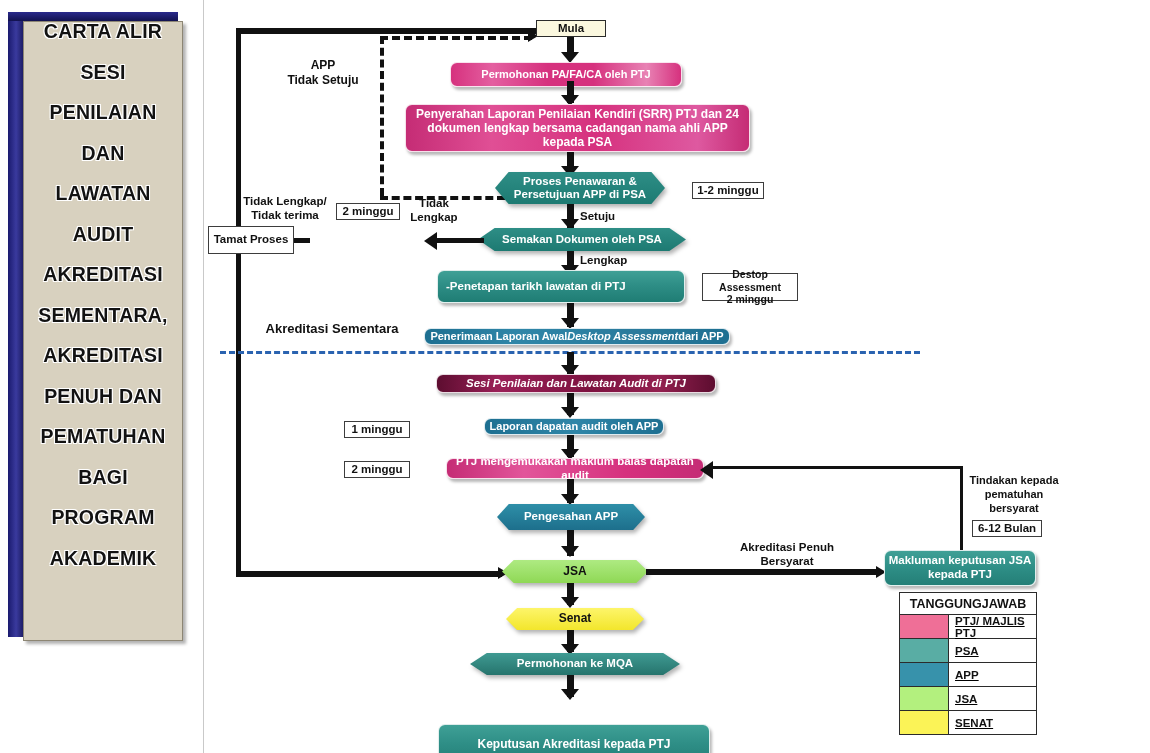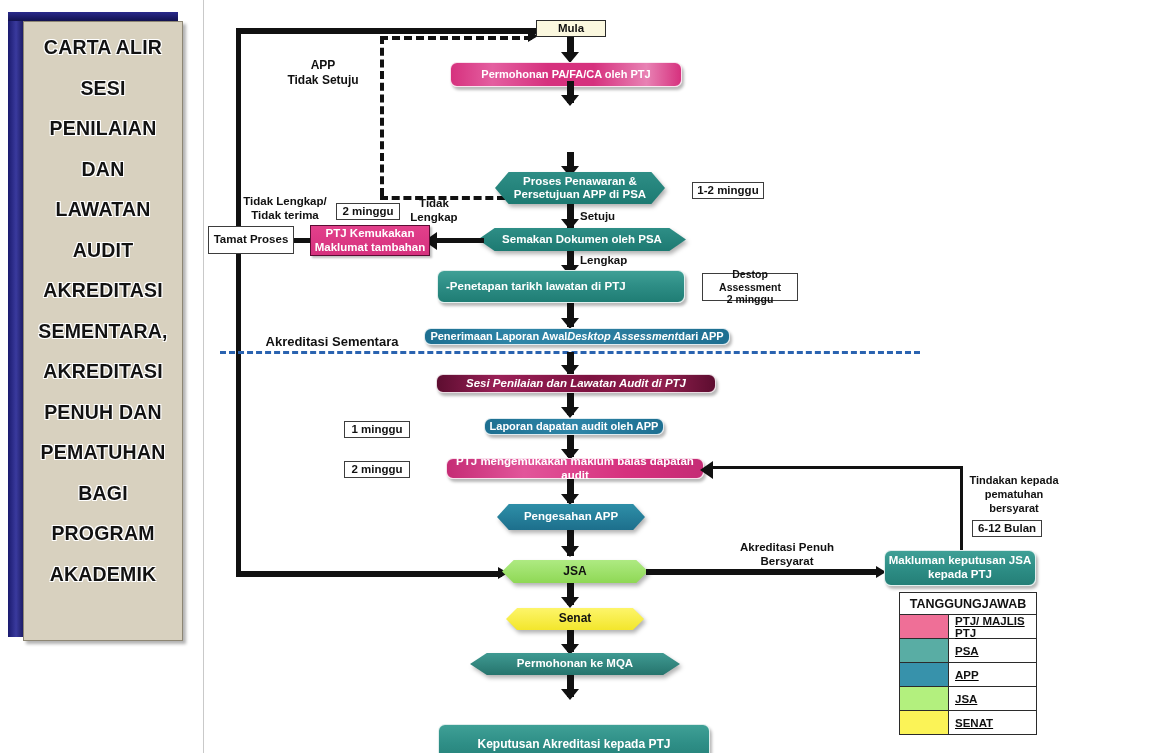--- a/index.html
+++ b/index.html
@@ -9,21 +9,21 @@
   
   #title-panel{position:absolute;left:8px;top:12px;width:178px;height:640px;}
   #title-spine{position:absolute;left:0;top:0;width:18px;height:625px;
       background:linear-gradient(90deg,#1a1a6e 0%,#3a3a9e 45%,#11114f 100%);}
   #title-top-bar{position:absolute;left:0;top:0;width:170px;height:9px;
       background:linear-gradient(180deg,#2a2a8c,#12124f);}
   #title-card{position:absolute;left:15px;top:9px;width:160px;height:620px;
       background:#d8d1bf;border:1px solid #8d8674;
       box-shadow:3px 3px 3px rgba(0,0,0,.30);
       display:flex;flex-direction:column;justify-content:flex-start;
-      align-items:center;padding-top:16px;box-sizing:border-box;}
+      align-items:center;padding-top:0;box-sizing:border-box;}
   .title-line{font-size:19.5px;font-weight:bold;color:#121212;
       letter-spacing:.2px;line-height:1;margin-bottom:21px;text-align:center;
       text-shadow:1px 1px 0 #fff,-1px -1px 0 #fff,1px -1px 0 #fff,-1px 1px 0 #fff;}
 
   
   #vsep{position:absolute;left:203px;top:0;width:1px;height:753px;background:#c9c9c9;}
 
   
   #flow{position:absolute;left:0;top:0;width:1150px;height:753px;}
   .node{position:absolute;box-sizing:border-box;display:flex;
@@ -123,45 +123,42 @@
   <div class="node" style="left:536px;top:20px;width:70px;height:17px;background:#fbf8df;
        border:1.6px solid #2b2b2b;color:#111;font-size:11.5px;">Mula</div>
   <div class="vline" style="left:567px;top:37px;height:20px;"></div>
   <div class="atip-d" style="left:561px;top:52px;"></div>
 
   <div class="node rrect" style="left:450px;top:62px;width:232px;height:25px;font-size:11px;
        background:linear-gradient(90deg,#d6317e 0%,#e45fa0 18%,#d6317e 42%,#d6317e 62%,#e882b4 85%,#d6317e 100%);">Permohonan PA/FA/CA oleh PTJ</div>
   <div class="vline" style="left:567px;top:81px;height:22px;"></div>
   <div class="atip-d" style="left:561px;top:95px;"></div>
 
+  <div class="node rrect" style="left:405px;top:104px;width:345px;height:48px;font-size:12px;padding:0 10px;
+       background:linear-gradient(90deg,#c52c75 0%,#e04f95 25%,#d6317e 55%,#de59a0 85%,#c52c75 100%);">Penyerahan Laporan Penilaian Kendiri (SRR) PTJ dan 24 dokumen lengkap bersama cadangan nama ahli APP kepada PSA</div>
   <div class="vline" style="left:567px;top:152px;height:22px;"></div>
   <div class="atip-d" style="left:561px;top:166px;"></div>
 
   <div class="hexwrap" style="left:495px;top:172px;width:170px;height:32px;">
     <div class="hex" style="background:linear-gradient(180deg,#2e8e86,#1d7a72);font-size:11.5px;">Proses Penawaran &amp; Persetujuan APP di PSA</div>
   </div>
   <div class="lbox" style="left:692px;top:182px;width:72px;height:17px;">1-2 minggu</div>
   <div class="vline" style="left:567px;top:204px;height:24px;"></div>
   <div class="atip-d" style="left:561px;top:219px;"></div>
   <div class="ftext" style="left:580px;top:209px;width:60px;text-align:left;font-size:11.5px;">Setuju</div>
   <div class="ftext" style="left:405px;top:196px;width:58px;white-space:pre-line;font-size:11.5px;">Tidak
 Lengkap</div>
 
   <div class="hexwrap" style="left:478px;top:228px;width:208px;height:23px;">
     <div class="hex" style="background:linear-gradient(180deg,#2e8e86,#1d7a72);font-size:11.5px;">Semakan Dokumen oleh PSA</div>
   </div>
 
   <div class="hline" style="left:436px;top:238px;width:48px;height:5px;"></div>
   <div class="atip-l" style="left:424px;top:232px;"></div>
 
-  <div class="node" style="left:310px;top:225px;width:120px;height:31px;font-size:11.5px;
-       background:linear-gradient(180deg,#e2408b,#d6317e);border:1.4px solid #5a0c33;
-       box-shadow:2px 2px 2px rgba(0,0,0,.25);flex-direction:column;">
-    <span>PTJ Kemukakan Maklumat tambahan</span>
-  </div>
   <div class="hline" style="left:282px;top:238px;width:28px;height:5px;"></div>
   <div class="atip-l" style="left:270px;top:232px;"></div>
 
   <div class="lbox" style="left:208px;top:226px;width:86px;height:28px;font-size:11.5px;">Tamat Proses</div>
 
   <div class="ftext" style="left:240px;top:194px;width:90px;white-space:pre-line;font-size:11.5px;">Tidak Lengkap/
 Tidak terima</div>
   <div class="lbox" style="left:336px;top:203px;width:64px;height:17px;">2 minggu</div>
 
   <div class="vline" style="left:567px;top:251px;height:23px;"></div>
@@ -177,21 +174,21 @@
 2 minggu</div>
   <div class="vline" style="left:567px;top:303px;height:24px;"></div>
   <div class="atip-d" style="left:561px;top:318px;"></div>
 
   <div class="node rrect" style="left:424px;top:328px;width:306px;height:17px;font-size:11px;
        background:linear-gradient(90deg,#1d6f91 0%,#2f86a8 30%,#2a7a9c 70%,#1d6f91 100%);">
     <span>Penerimaan Laporan Awal </span>
       <span style="font-style:italic;">Desktop Assessment</span>
       <span> dari APP</span>
   </div>
-  <div class="ftext" style="left:262px;top:334px;width:140px;font-size:13px;">Akreditasi Sementara</div>
+  <div class="ftext" style="left:262px;top:321px;width:140px;font-size:13px;">Akreditasi Sementara</div>
   <div id="blue-dash"></div>
 
   <div class="vline" style="left:567px;top:352px;height:22px;"></div>
   <div class="atip-d" style="left:561px;top:365px;"></div>
 
   <div class="node rrect" style="left:436px;top:374px;width:280px;height:19px;font-size:11.5px;
        background:linear-gradient(90deg,#5d0d30 0%,#9a2057 22%,#7d1240 55%,#93204f 80%,#5d0d30 100%);font-style:italic;">Sesi Penilaian dan Lawatan Audit di PTJ</div>
   <div class="vline" style="left:567px;top:393px;height:22px;"></div>
   <div class="atip-d" style="left:561px;top:407px;"></div>
 

